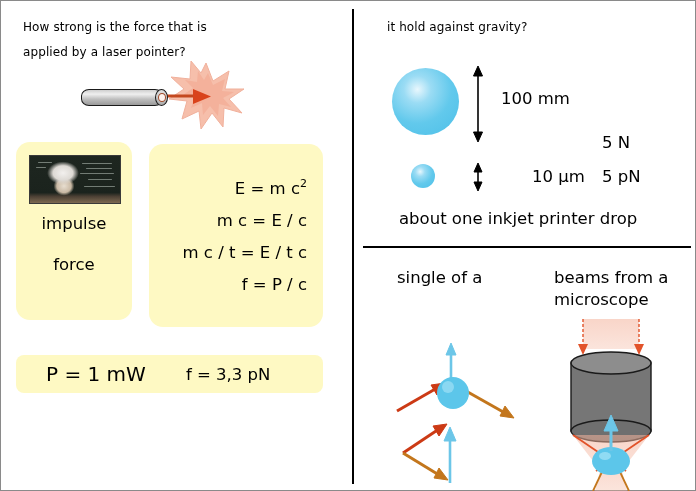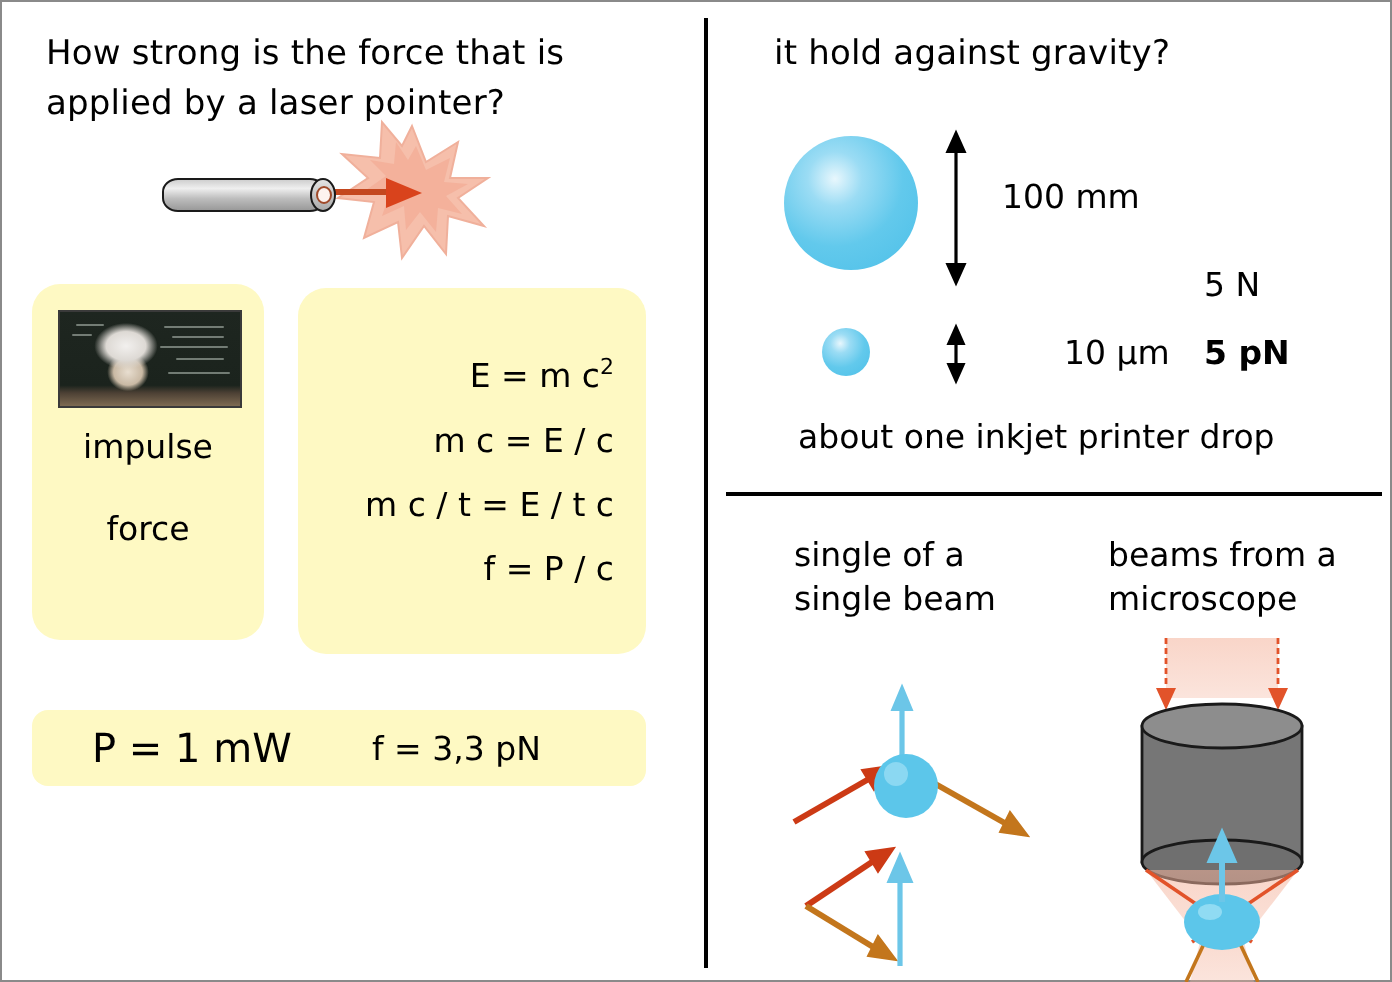--- a/index.html
+++ b/index.html
@@ -13,21 +13,21 @@
   #page{position:absolute;inset:0;width:696px;height:491px;background:#fff;
         border:1px solid #8a8a8a;box-sizing:border-box;}
 
   .abs{position:absolute;}
 
   
   .v-divider{left:351px;top:8px;width:2px;height:475px;background:#000;}
   .h-divider{left:362px;top:245px;width:328px;height:2px;background:#000;}
 
   
-  .q-title{font-size:17px;line-height:25px;letter-spacing:0.1px;}
+  .q-title{font-size:12px;line-height:25px;letter-spacing:0.1px;}
   .panel-text{font-size:16.5px;line-height:24px;}
 
   
   .gbox{background:#fef9c3;border-radius:14px;}
   .gbox-left{left:15px;top:141px;width:116px;height:178px;}
   .gbox-right{left:148px;top:143px;width:174px;height:183px;}
   .gbox-bottom{left:15px;top:354px;width:307px;height:38px;border-radius:8px;}
 
   .einstein{
     position:absolute;left:13px;top:13px;width:90px;height:47px;
@@ -159,27 +159,26 @@
         <line x1="15" y1="110" x2="15" y2="126" stroke-width="1.6"></line>
         <polygon points="15,104 19,113 11,113"></polygon>
         <polygon points="15,132 19,123 11,123"></polygon>
       </g>
     </svg>
   </div>
 
   <div class="abs meas-label" style="left:500px;top:88px;">100 mm</div>
   <div class="abs meas-label" style="left:601px;top:100px;margin-top:32px;">5 N</div>
   <div class="abs meas-label" style="left:531px;top:166px;">10 µm</div>
-  <div class="abs meas-label" style="left:601px;top:166px;font-weight:bold;">5 pN</div>
+  <div class="abs meas-label" style="left:601px;top:166px;">5 pN</div>
 
   <div class="abs panel-text" style="left:398px;top:206px;">about one inkjet printer drop</div>
 
   <div class="abs" style="left:396px;top:266px;width:140px;">
     <div class="diag-cap">single of a</div>
-    <div class="diag-cap">single beam</div>
   </div>
 
   <div class="abs" style="left:553px;top:266px;width:150px;">
     <div class="diag-cap">beams from a</div>
     <div class="diag-cap">microscope</div>
   </div>
 
   <div class="abs" style="left:380px;top:330px;width:160px;height:160px;">
     <svg width="160" height="160" viewBox="0 0 160 160">
 

